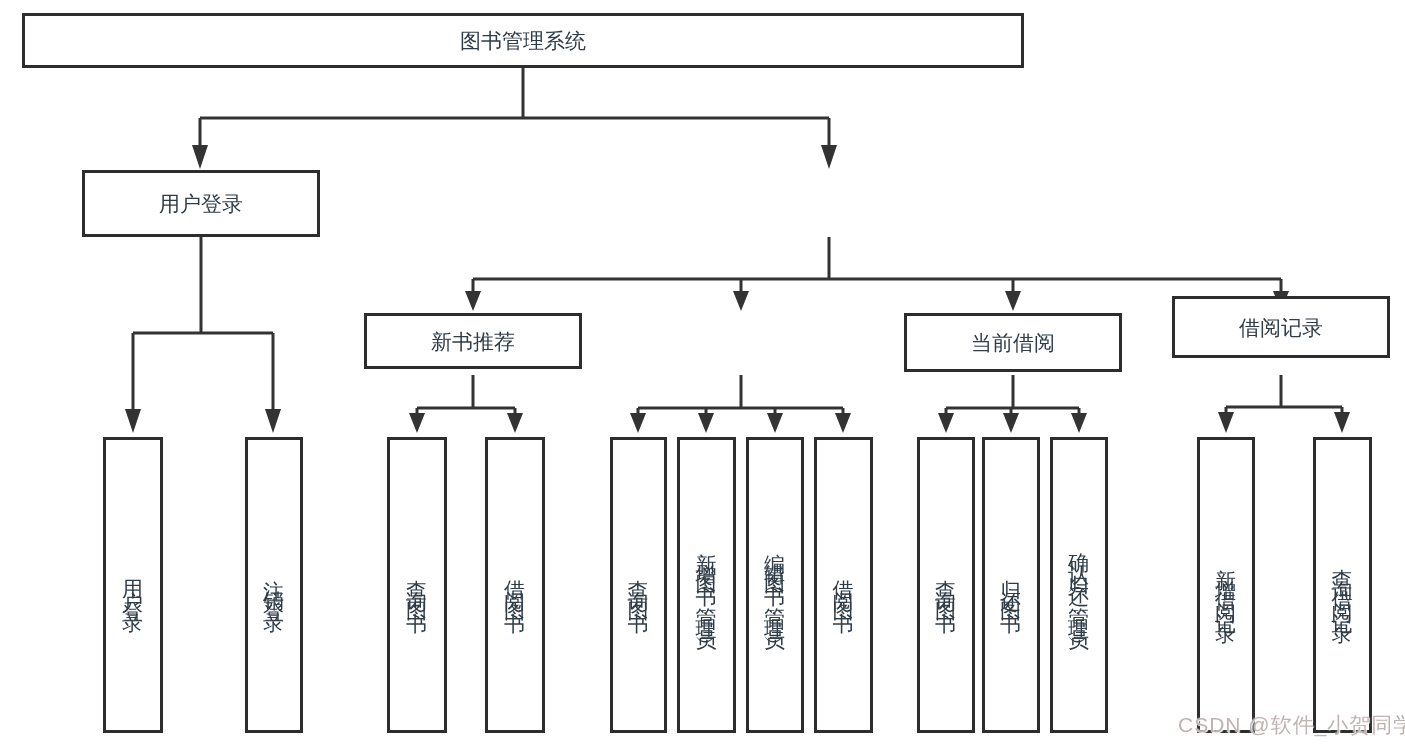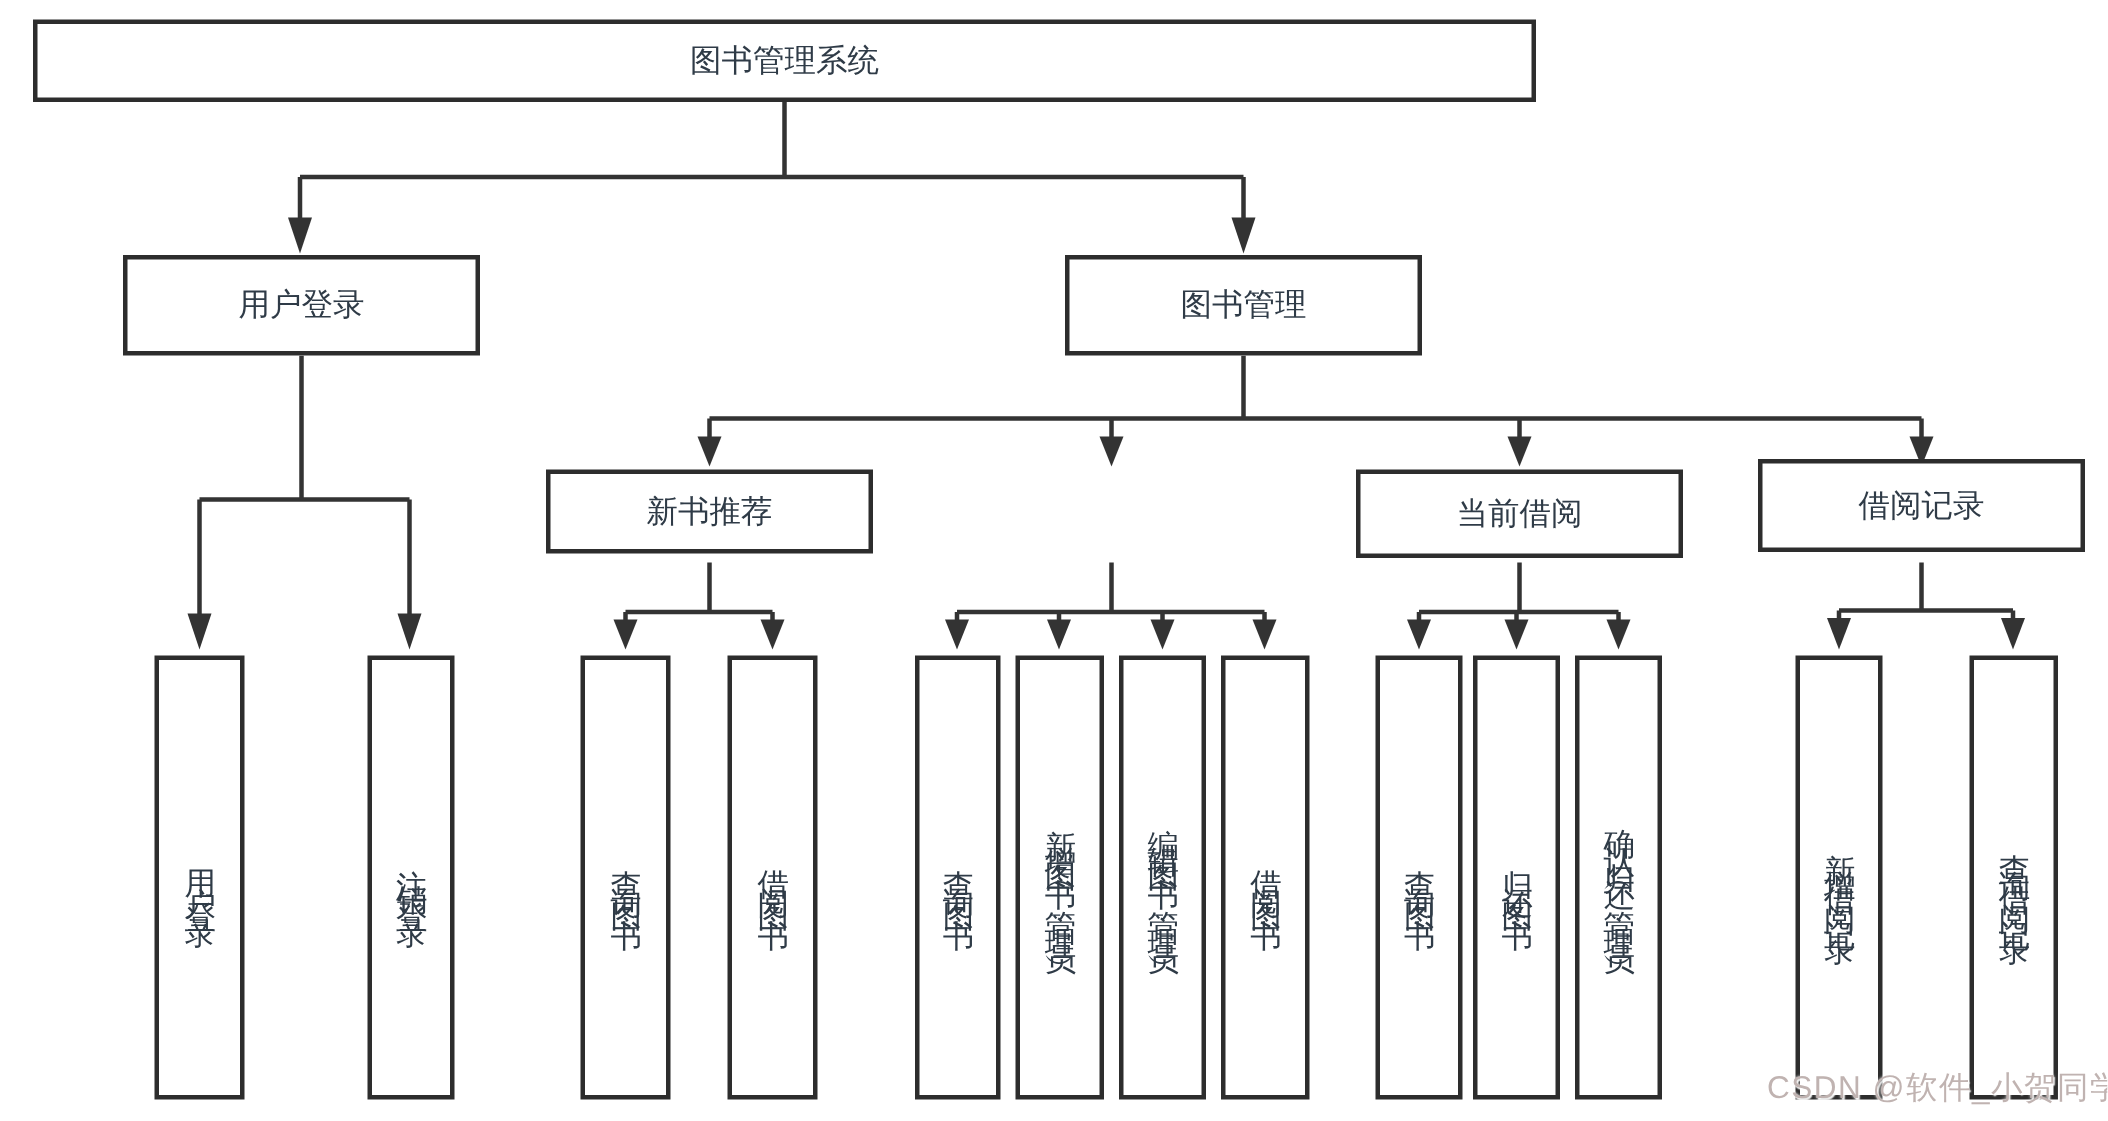--- a/index.html
+++ b/index.html
@@ -98,25 +98,24 @@
     <g>
       <path d="M1281 375 V407 M1226 407 H1342 M1226 407 V413 M1342 407 V413"></path>
       <polygon points="1218,412 1234,412 1226,433" fill="#333333" stroke="none"></polygon>
       <polygon points="1334,412 1350,412 1342,433" fill="#333333" stroke="none"></polygon>
     </g>
   </svg>
 
   <div class="node" style="left:22px; top:13px; width:1002px; height:55px">图书管理系统</div>
 
   <div class="node" style="left:82px; top:170px; width:238px; height:67px">用户登录</div>
-  <div class="node" style="left:710px; top:170px; width:238px; height:67px">图书管理</div>
 
   <div class="node" style="left:364px; top:313px; width:218px; height:56px">新书推荐</div>
   <div class="node" style="left:904px; top:313px; width:218px; height:59px">当前借阅</div>
-  <div class="node" style="left:1172px; top:306px; width:218px; height:62px">借阅记录</div>
+  <div class="node" style="left:1172px; top:296px; width:218px; height:62px">借阅记录</div>
 
   <div class="node leaf" style="left:103px; top:437px; width:60px; height:296px">用户登录</div>
   <div class="node leaf" style="left:245px; top:437px; width:58px; height:296px">注销登录</div>
 
   <div class="node leaf" style="left:387px; top:437px; width:60px; height:296px">查询图书</div>
   <div class="node leaf" style="left:485px; top:437px; width:60px; height:296px">借阅图书</div>
 
   <div class="node leaf" style="left:610px; top:437px; width:57px; height:296px">查询图书</div>
   <div class="node leaf" style="left:677px; top:437px; width:59px; height:296px">新增图书（管理员）</div>
   <div class="node leaf" style="left:746px; top:437px; width:58px; height:296px">编辑图书（管理员）</div>

